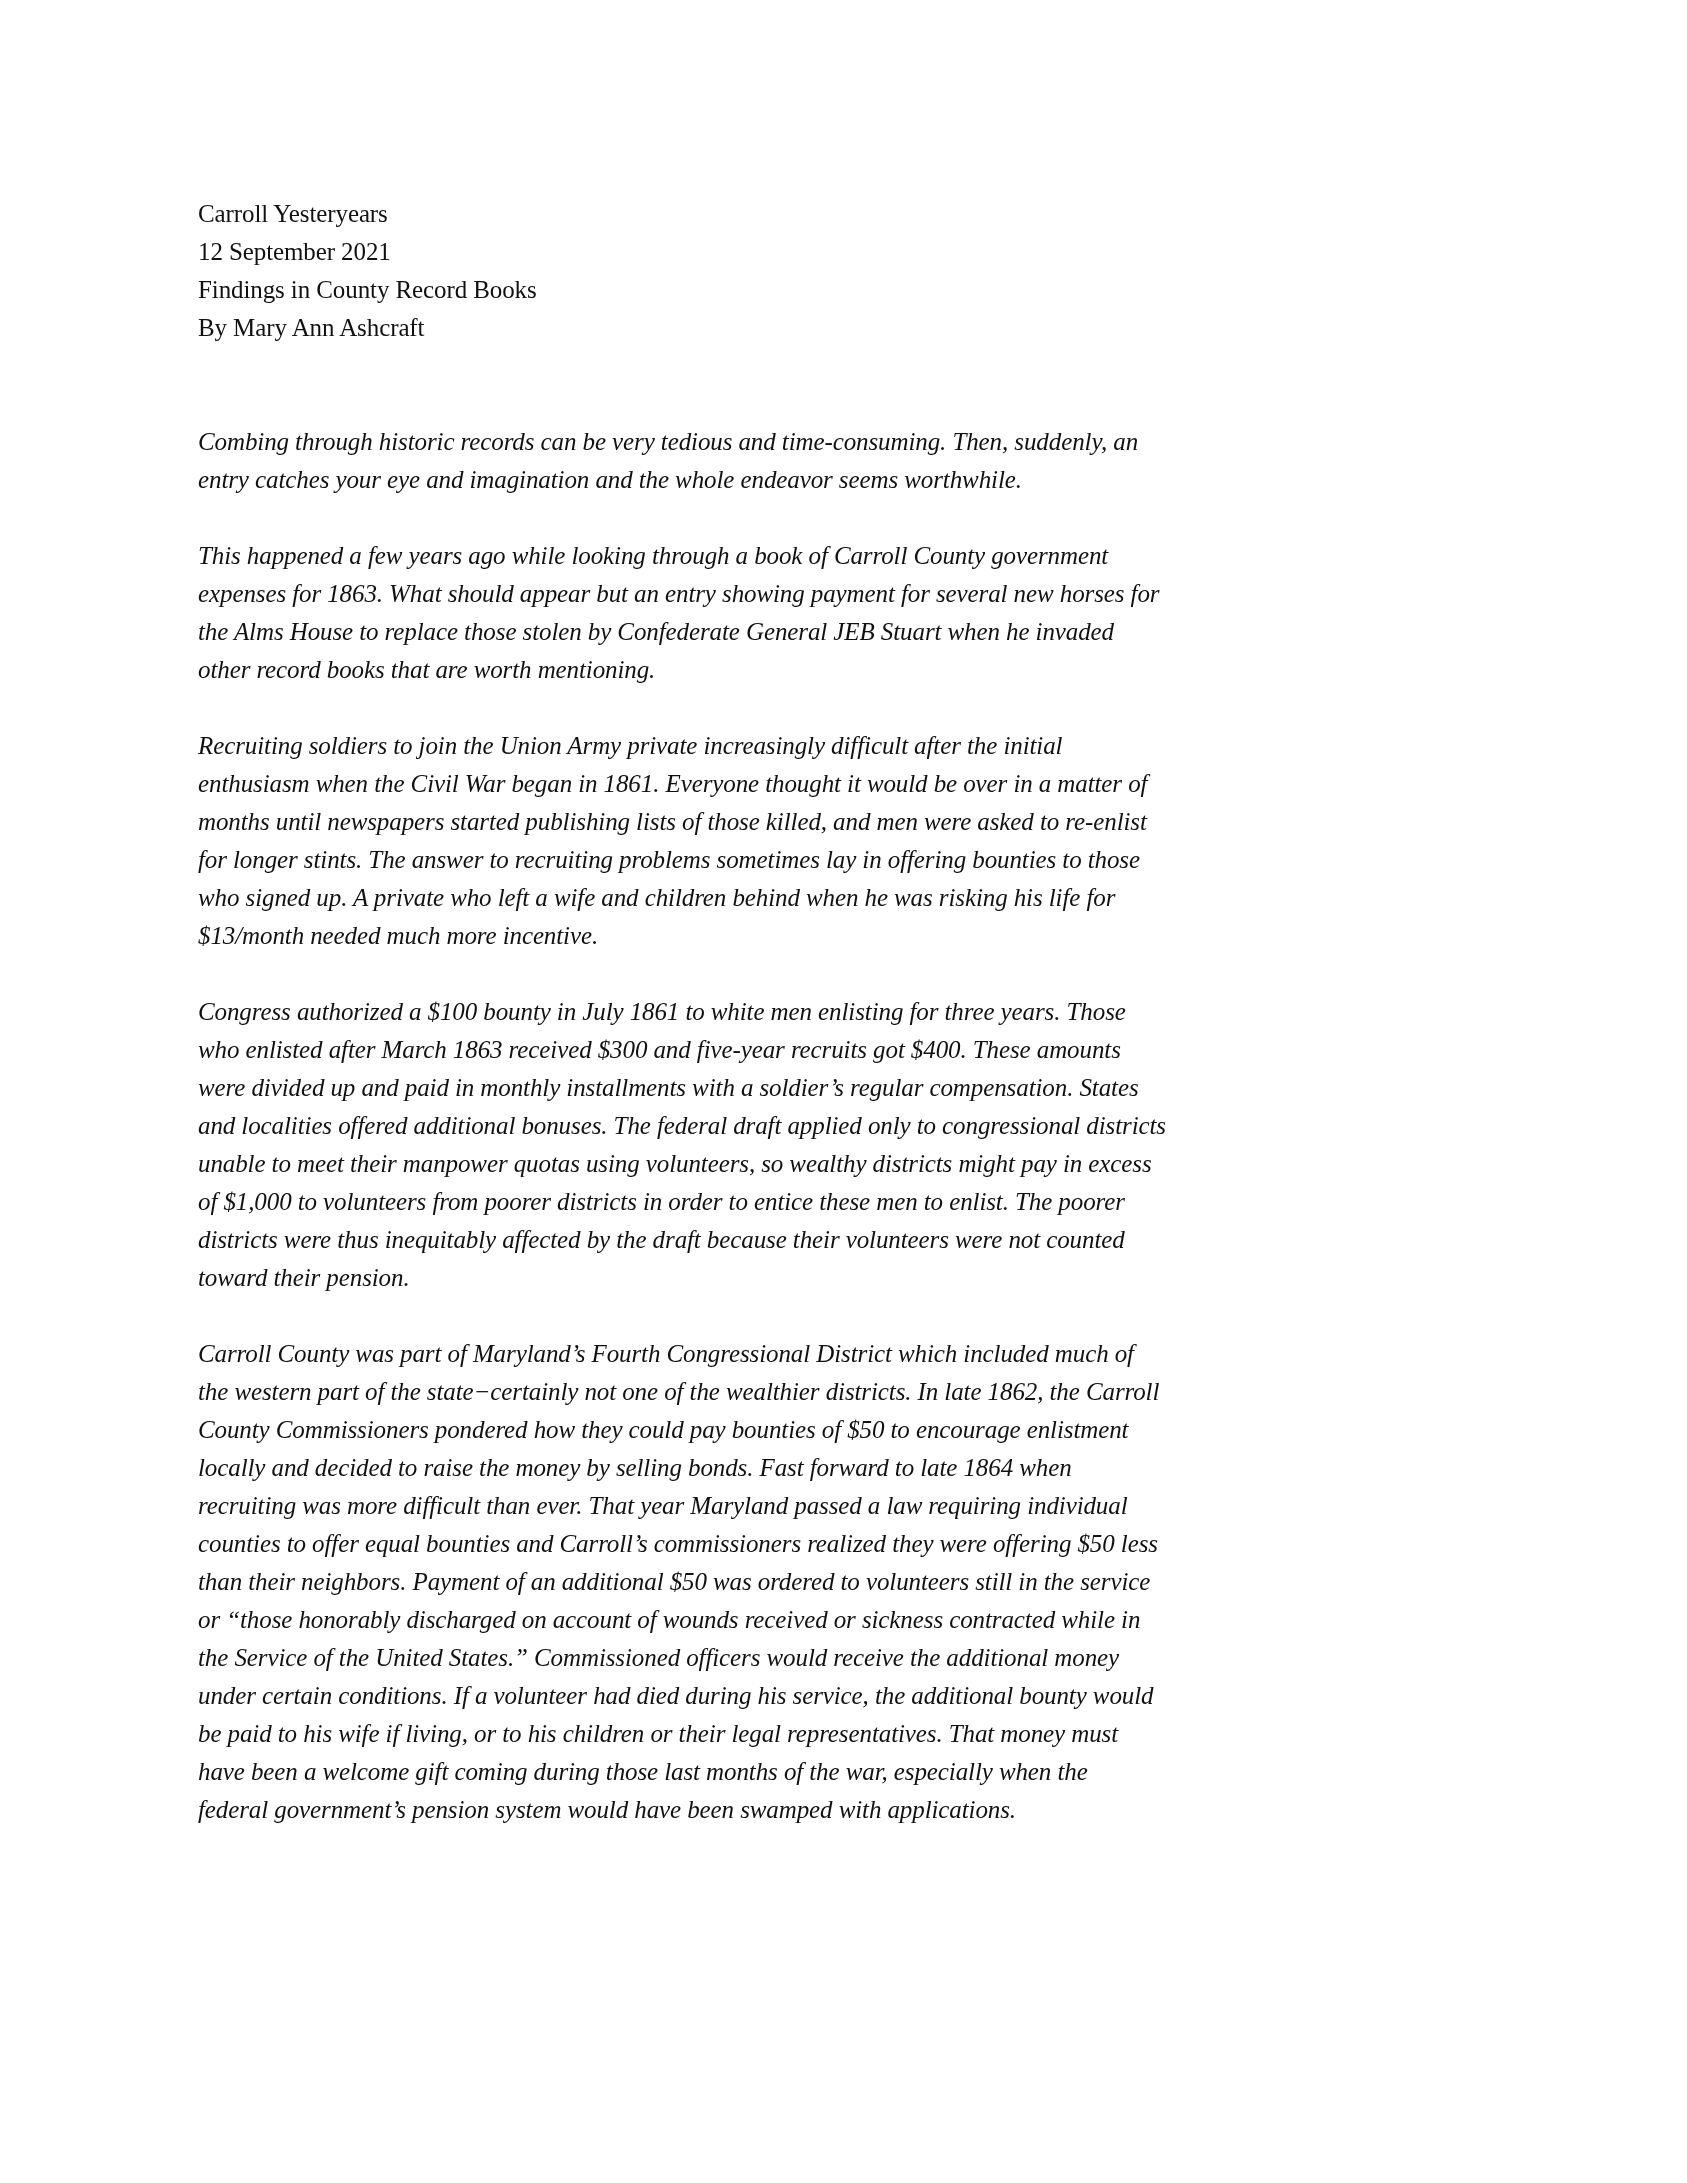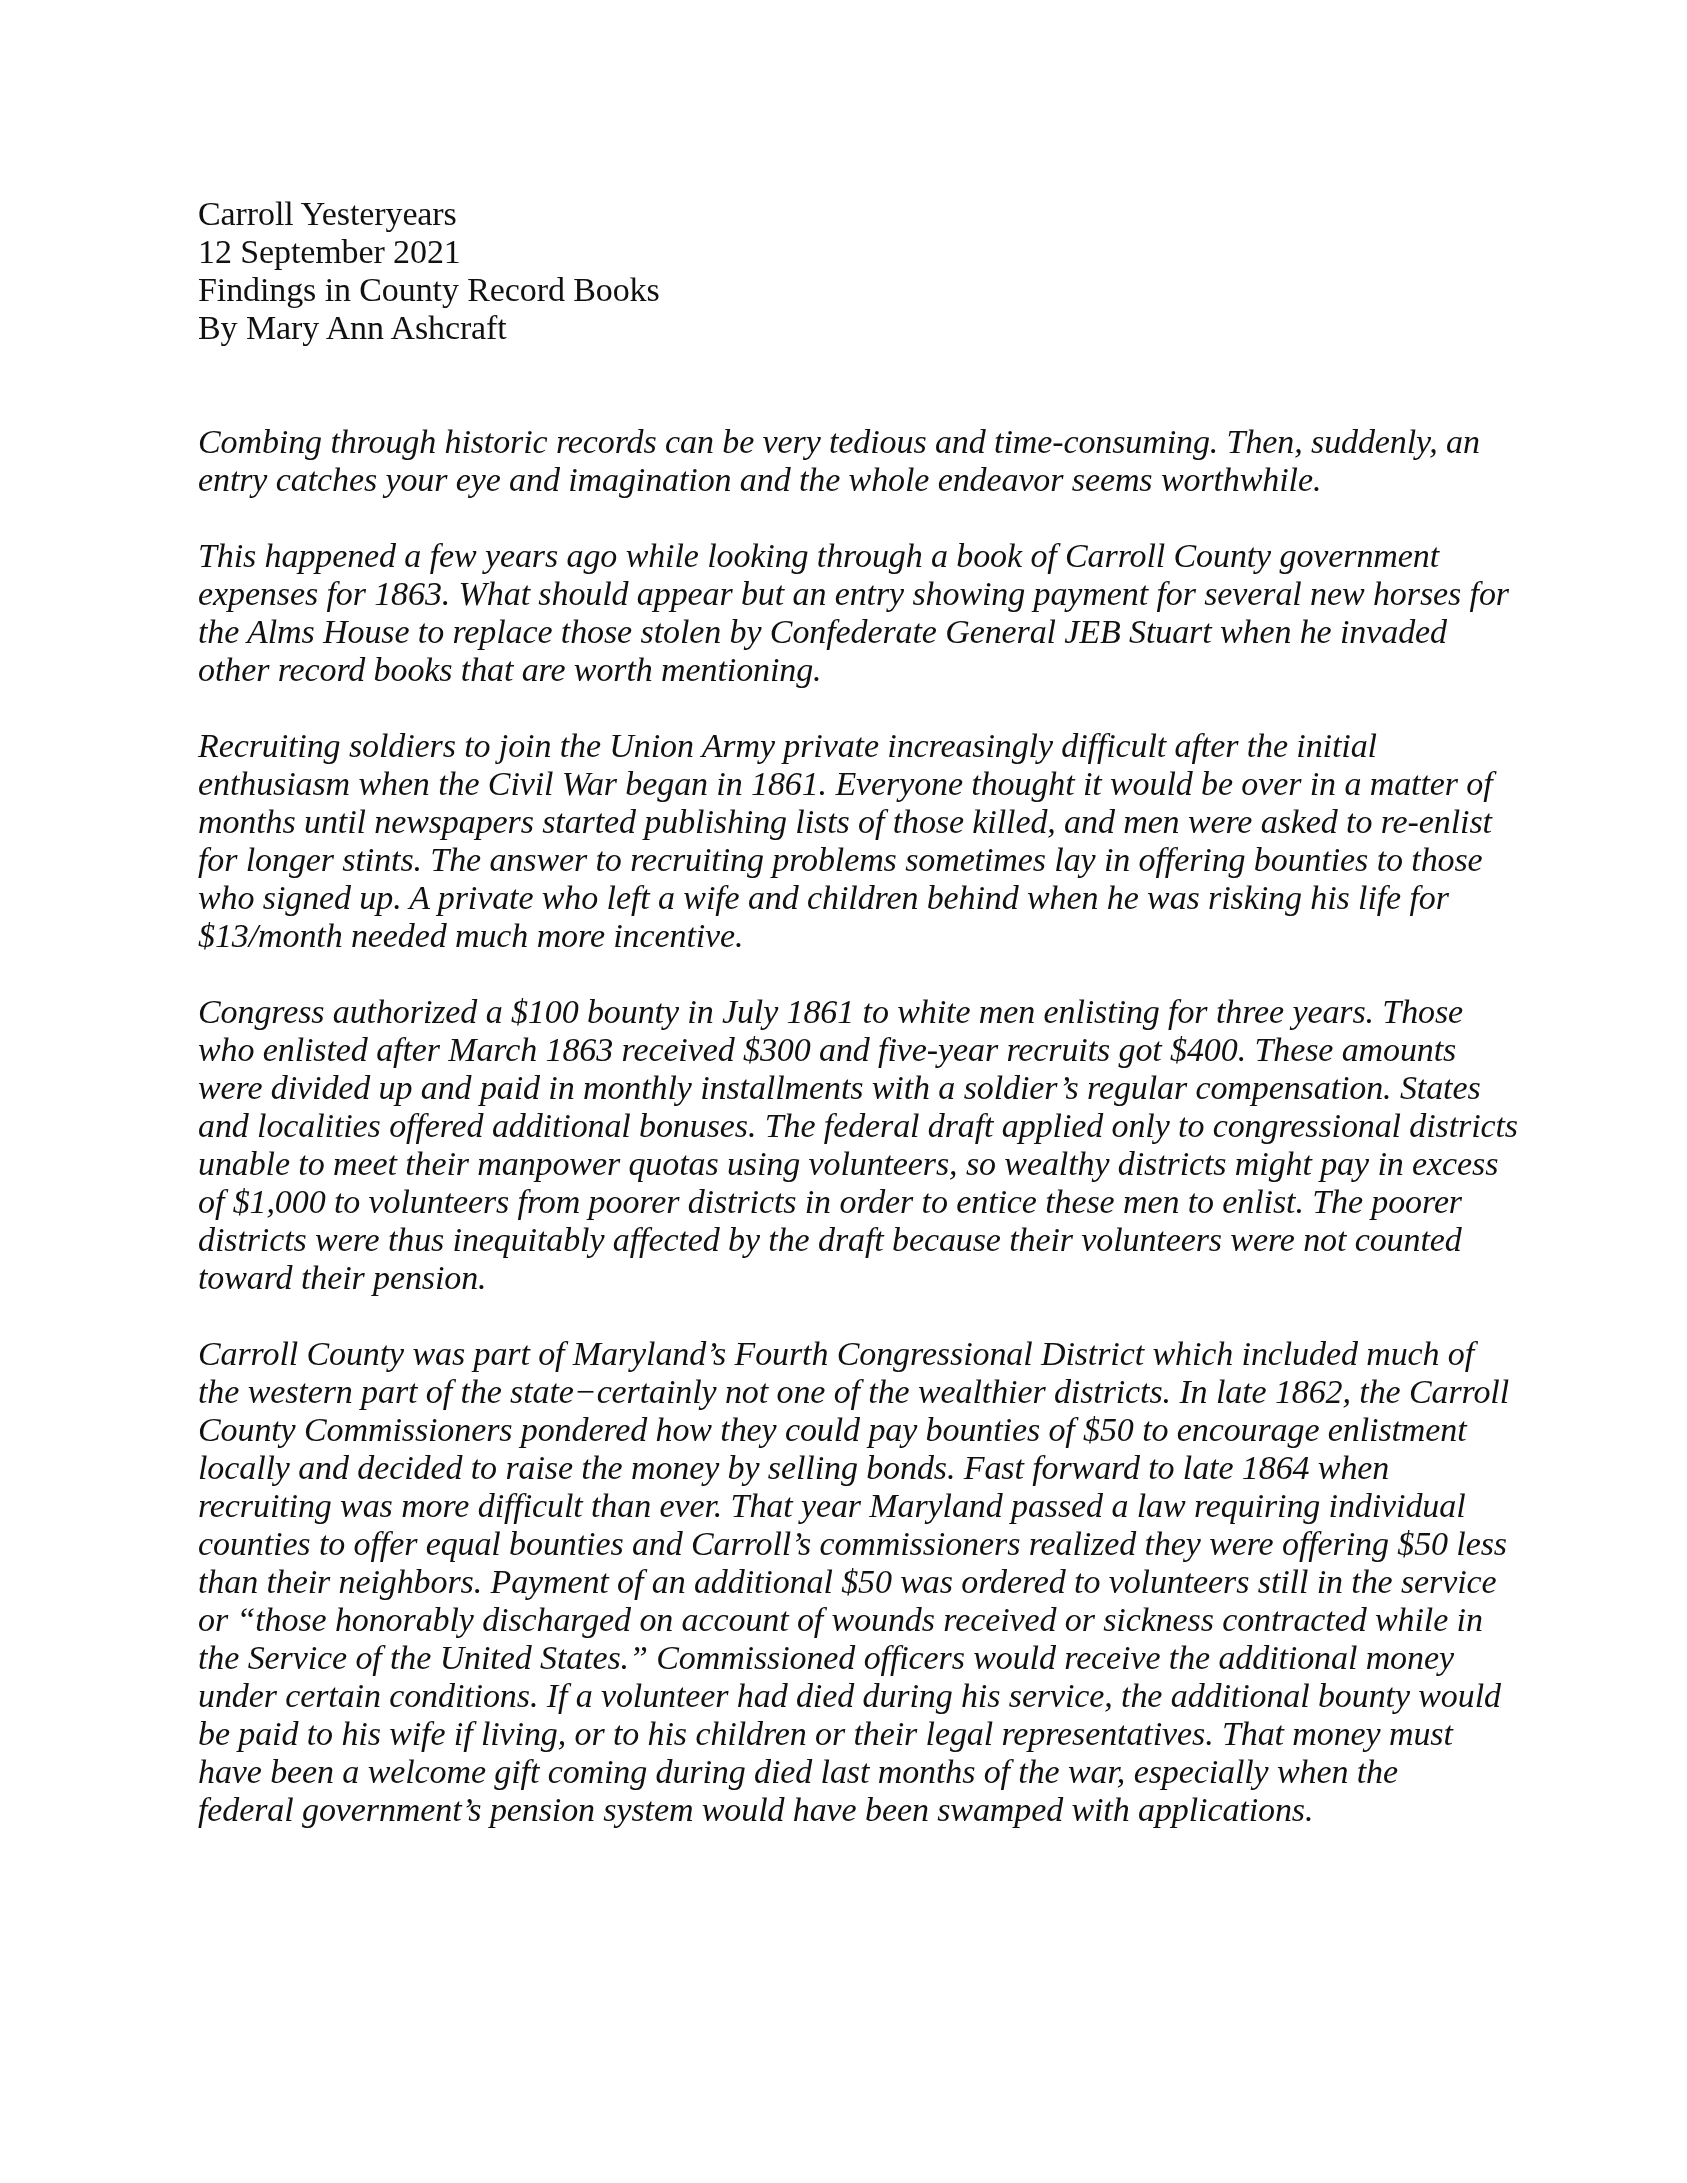--- a/index.html
+++ b/index.html
@@ -12,21 +12,21 @@
       height: 2183px;
       position: relative;
       overflow: hidden;
     }
     .page {
       position: absolute;
       left: 198px;
       top: 195px;
       width: 1307px;
       font-family: "Liberation Serif", "DejaVu Serif", serif;
-      font-size: 34px;
+      font-size: 25px;
       line-height: 38px;
       color: #111111;
       letter-spacing: -0.1px;
     }
     .header-block {
       margin: 0;
     }
     .header-block .line {
       display: block;
       white-space: nowrap;
@@ -96,19 +96,19 @@
       <span class="line">the western part of the state−certainly not one of the wealthier districts. In late 1862, the Carroll</span>
       <span class="line">County Commissioners pondered how they could pay bounties of $50 to encourage enlistment</span>
       <span class="line">locally and decided to raise the money by selling bonds. Fast forward to late 1864 when</span>
       <span class="line">recruiting was more difficult than ever. That year Maryland passed a law requiring individual</span>
       <span class="line">counties to offer equal bounties and Carroll’s commissioners realized they were offering $50 less</span>
       <span class="line">than their neighbors. Payment of an additional $50 was ordered to volunteers still in the service</span>
       <span class="line">or “those honorably discharged on account of wounds received or sickness contracted while in</span>
       <span class="line">the Service of the United States.” Commissioned officers would receive the additional money</span>
       <span class="line">under certain conditions. If a volunteer had died during his service, the additional bounty would</span>
       <span class="line">be paid to his wife if living, or to his children or their legal representatives. That money must</span>
-      <span class="line">have been a welcome gift coming during died last months of the war, especially when the</span>
+      <span class="line">have been a welcome gift coming during those last months of the war, especially when the</span>
       <span class="line">federal government’s pension system would have been swamped with applications.</span>
     </p>
 
   </div>
 </div>
 
 
 </body></html>

